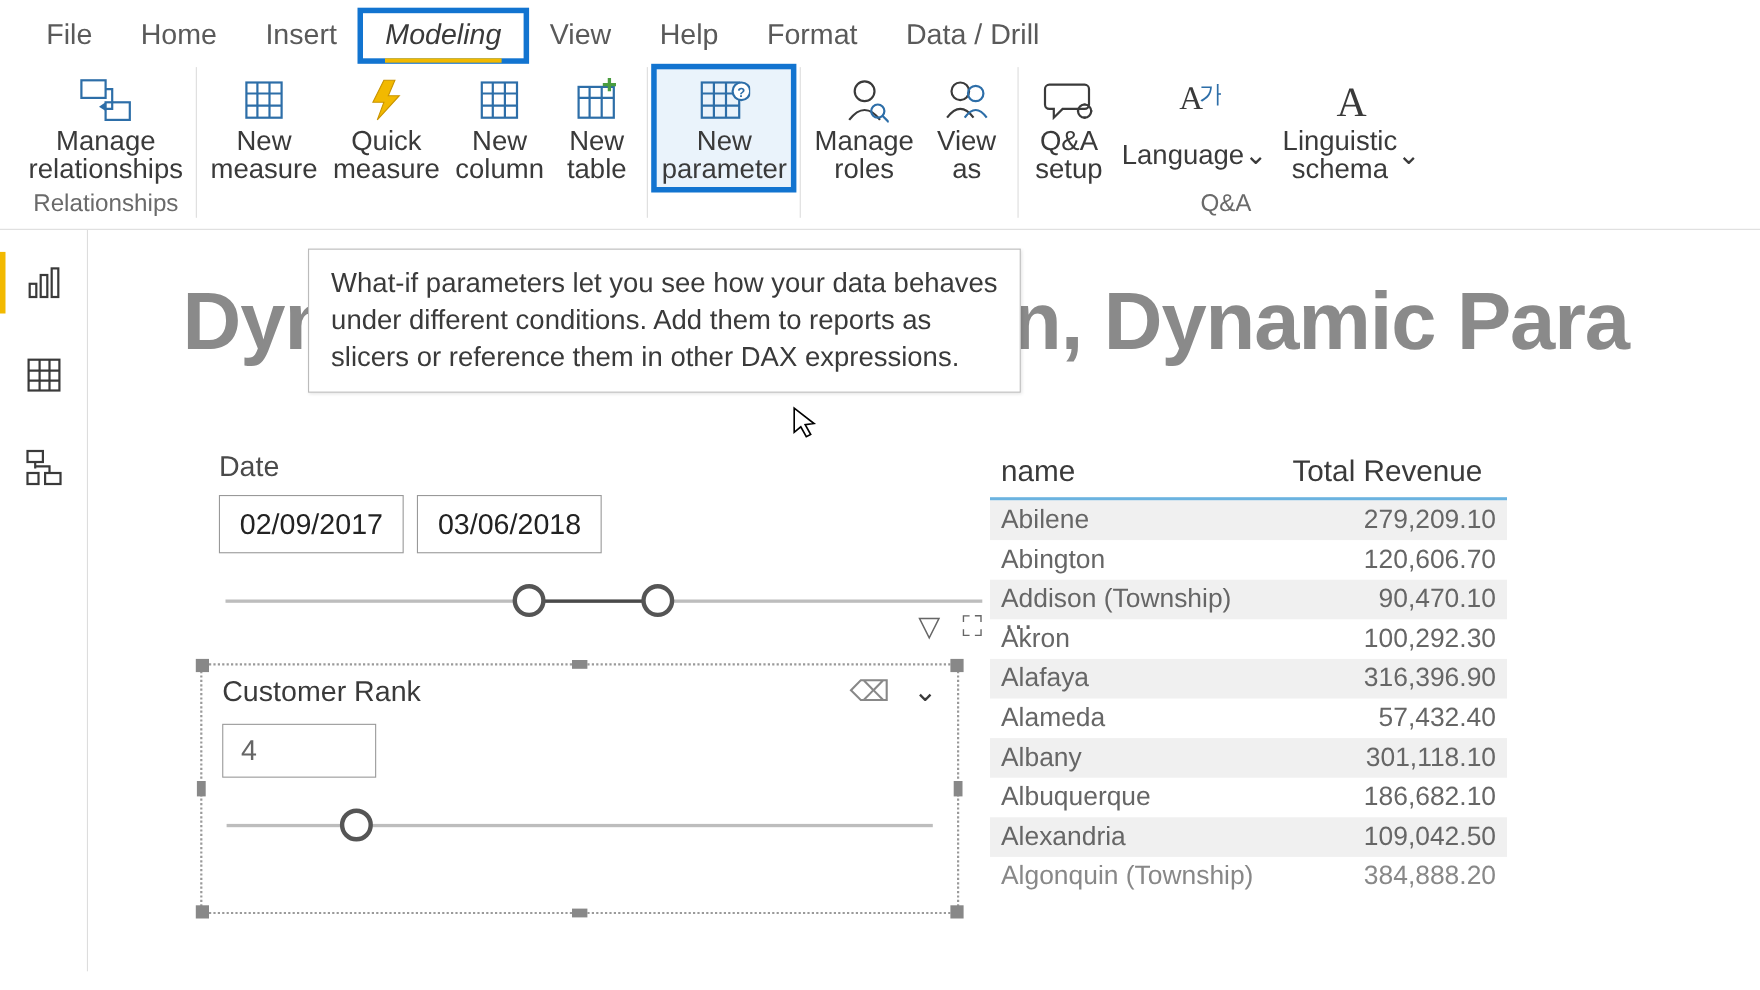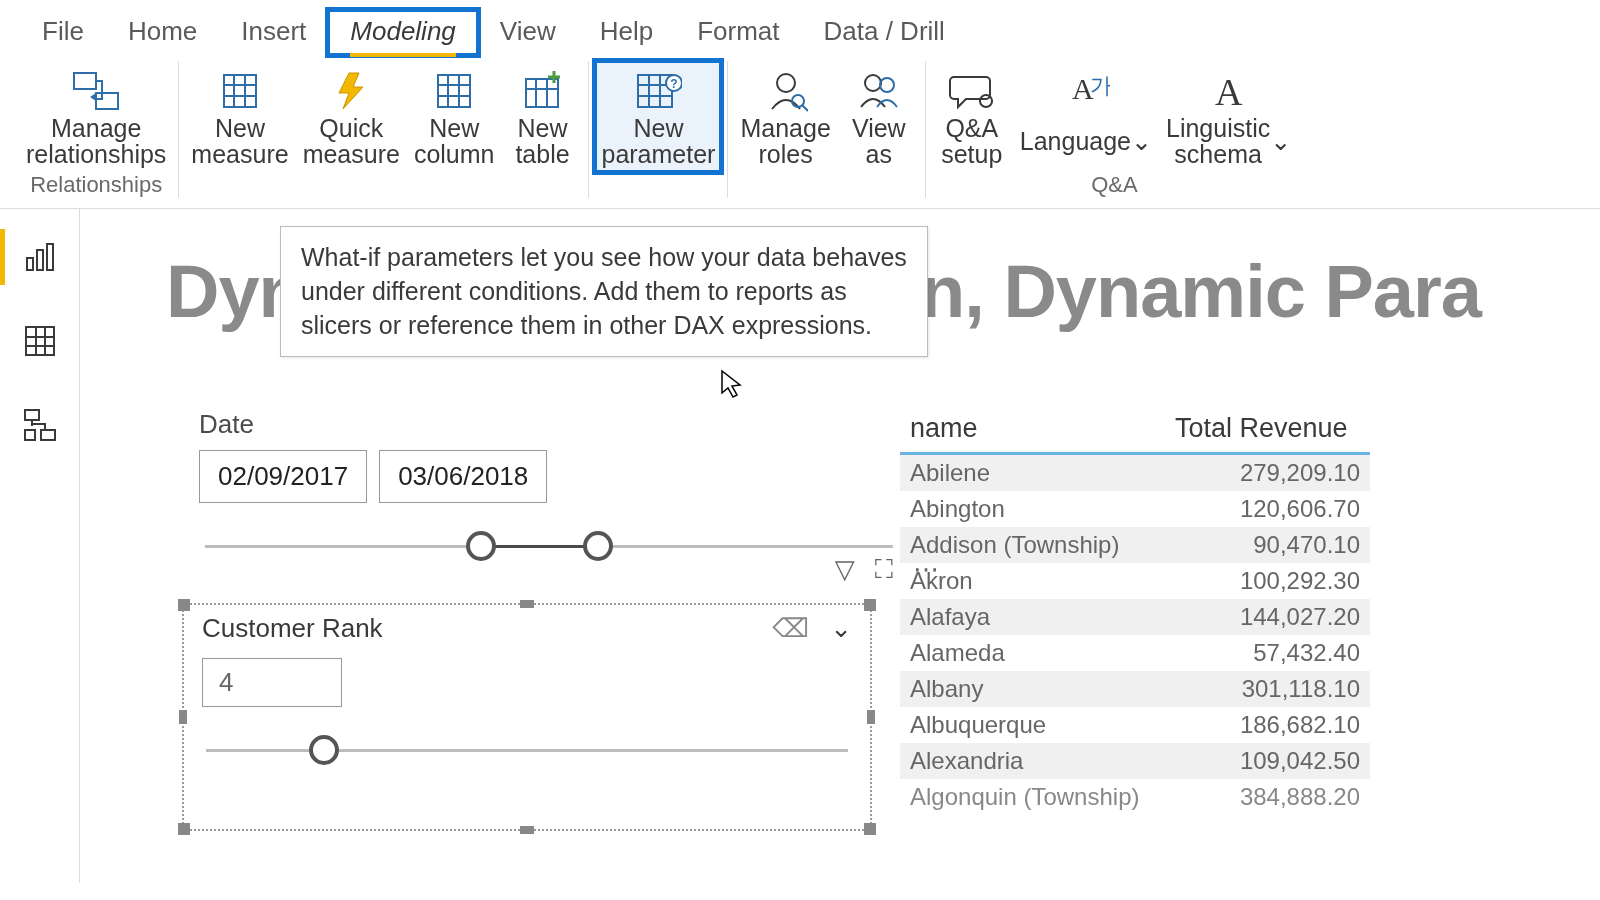--- a/index.html
+++ b/index.html
@@ -338,21 +338,21 @@
         <div class="row">
             <div>Addison (Township)</div>
             <div>90,470.10</div>
           </div>
         <div class="row">
             <div>Akron</div>
             <div>100,292.30</div>
           </div>
         <div class="row">
             <div>Alafaya</div>
-            <div>144,027.20</div>
+            <div>316,396.90</div>
           </div>
         <div class="row">
             <div>Alameda</div>
             <div>57,432.40</div>
           </div>
         <div class="row">
             <div>Albany</div>
             <div>301,118.10</div>
           </div>
         <div class="row">

